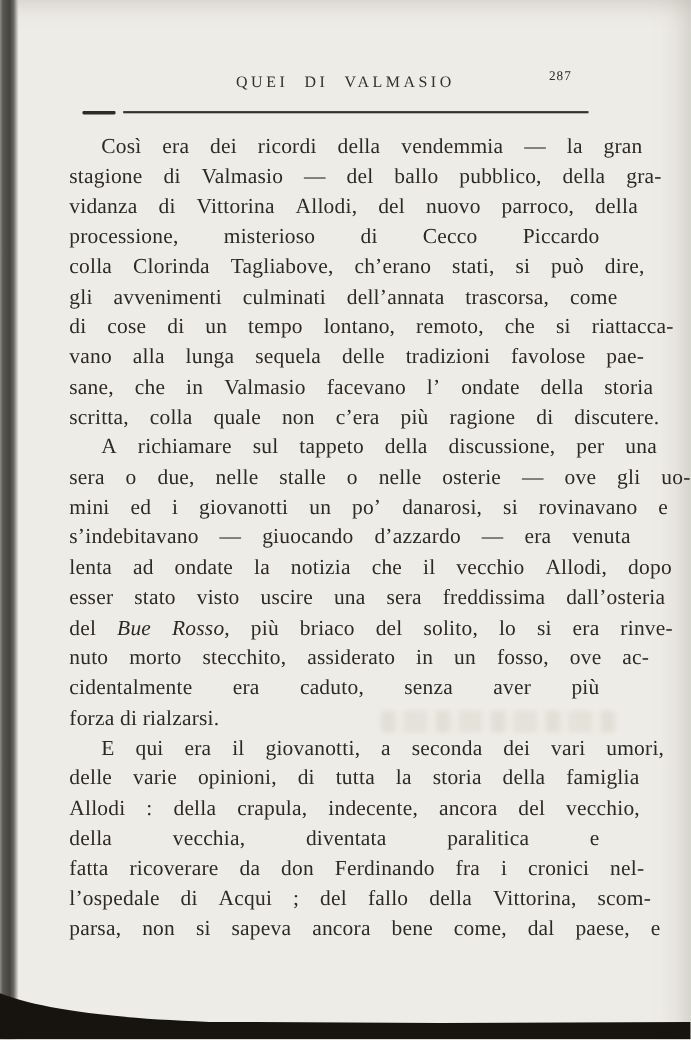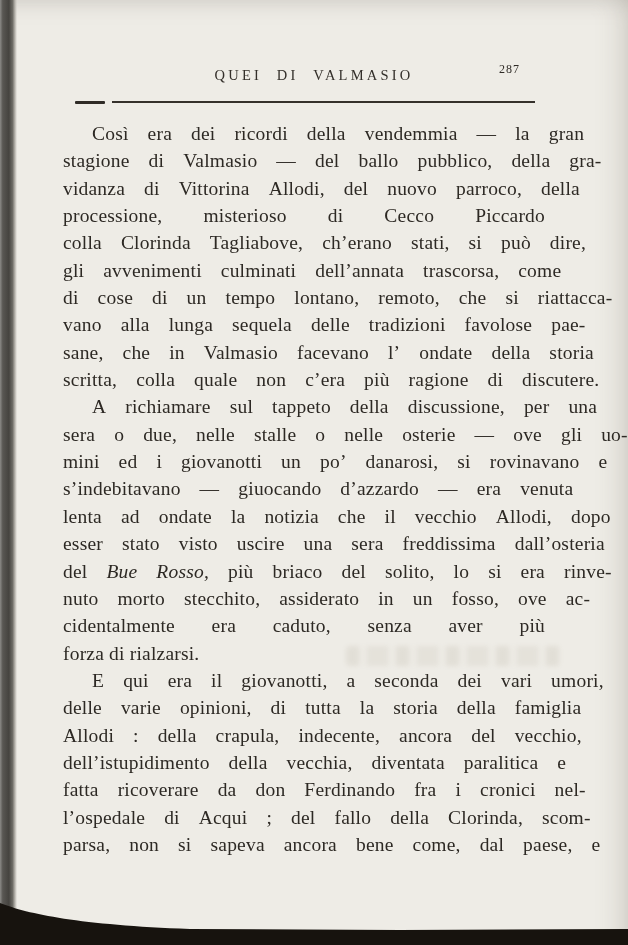--- a/index.html
+++ b/index.html
@@ -91,23 +91,23 @@
       <div class="line flexj"><span class="w">s’indebitavano</span><span class="w">—</span><span class="w">giuocando</span><span class="w">d’azzardo</span><span class="w">—</span><span class="w">era</span><span class="w">venuta</span></div>
       <div class="line flexj"><span class="w">lenta</span><span class="w">ad</span><span class="w">ondate</span><span class="w">la</span><span class="w">notizia</span><span class="w">che</span><span class="w">il</span><span class="w">vecchio</span><span class="w">Allodi,</span><span class="w">dopo</span></div>
       <div class="line flexj"><span class="w">esser</span><span class="w">stato</span><span class="w">visto</span><span class="w">uscire</span><span class="w">una</span><span class="w">sera</span><span class="w">freddissima</span><span class="w">dall’osteria</span></div>
       <div class="line flexj"><span class="w">del</span><span class="w it">Bue</span><span class="w it">Rosso,</span><span class="w">più</span><span class="w">briaco</span><span class="w">del</span><span class="w">solito,</span><span class="w">lo</span><span class="w">si</span><span class="w">era</span><span class="w">rinve-</span></div>
       <div class="line flexj"><span class="w">nuto</span><span class="w">morto</span><span class="w">stecchito,</span><span class="w">assiderato</span><span class="w">in</span><span class="w">un</span><span class="w">fosso,</span><span class="w">ove</span><span class="w">ac-</span></div>
       <div class="line flexj"><span class="w">cidentalmente</span><span class="w">era</span><span class="w">caduto,</span><span class="w">senza</span><span class="w">aver</span><span class="w">più</span></div>
       <div class="line plain"><span>forza di rialzarsi.</span></div>
       <div class="line flexj indent"><span class="w">E</span><span class="w">qui</span><span class="w">era</span><span class="w">il</span><span class="w">giovanotti,</span><span class="w">a</span><span class="w">seconda</span><span class="w">dei</span><span class="w">vari</span><span class="w">umori,</span></div>
       <div class="line flexj"><span class="w">delle</span><span class="w">varie</span><span class="w">opinioni,</span><span class="w">di</span><span class="w">tutta</span><span class="w">la</span><span class="w">storia</span><span class="w">della</span><span class="w">famiglia</span></div>
       <div class="line flexj"><span class="w">Allodi</span><span class="w">:</span><span class="w">della</span><span class="w">crapula,</span><span class="w">indecente,</span><span class="w">ancora</span><span class="w">del</span><span class="w">vecchio,</span></div>
-      <div class="line flexj"><span class="w">dell’istupidimento</span><span class="w">della</span><span class="w">vecchia,</span><span class="w">diventata</span><span class="w">paralitica</span><span class="w">e</span></div>
+      <div class="line flexj"><span class="w">della</span><span class="w">vecchia,</span><span class="w">diventata</span><span class="w">paralitica</span><span class="w">e</span></div>
       <div class="line flexj"><span class="w">fatta</span><span class="w">ricoverare</span><span class="w">da</span><span class="w">don</span><span class="w">Ferdinando</span><span class="w">fra</span><span class="w">i</span><span class="w">cronici</span><span class="w">nel-</span></div>
-      <div class="line flexj"><span class="w">l’ospedale</span><span class="w">di</span><span class="w">Acqui</span><span class="w">;</span><span class="w">del</span><span class="w">fallo</span><span class="w">della</span><span class="w">Clorinda,</span><span class="w">scom-</span></div>
+      <div class="line flexj"><span class="w">l’ospedale</span><span class="w">di</span><span class="w">Acqui</span><span class="w">;</span><span class="w">del</span><span class="w">fallo</span><span class="w">della</span><span class="w">Vittorina,</span><span class="w">scom-</span></div>
       <div class="line flexj"><span class="w">parsa,</span><span class="w">non</span><span class="w">si</span><span class="w">sapeva</span><span class="w">ancora</span><span class="w">bene</span><span class="w">come,</span><span class="w">dal</span><span class="w">paese,</span><span class="w">e</span></div>
     </div>
 
   <div class="bleed"></div>
 
   <svg class="bottom-edge" viewBox="0 0 628 60" xmlns="http://www.w3.org/2000/svg" aria-hidden="true">
     <path d="M0,18 C28,29 80,40 190,44 L400,45 L628,44 L628,60 L0,60 Z" fill="#17130e"></path>
   </svg>
 </div>
 

